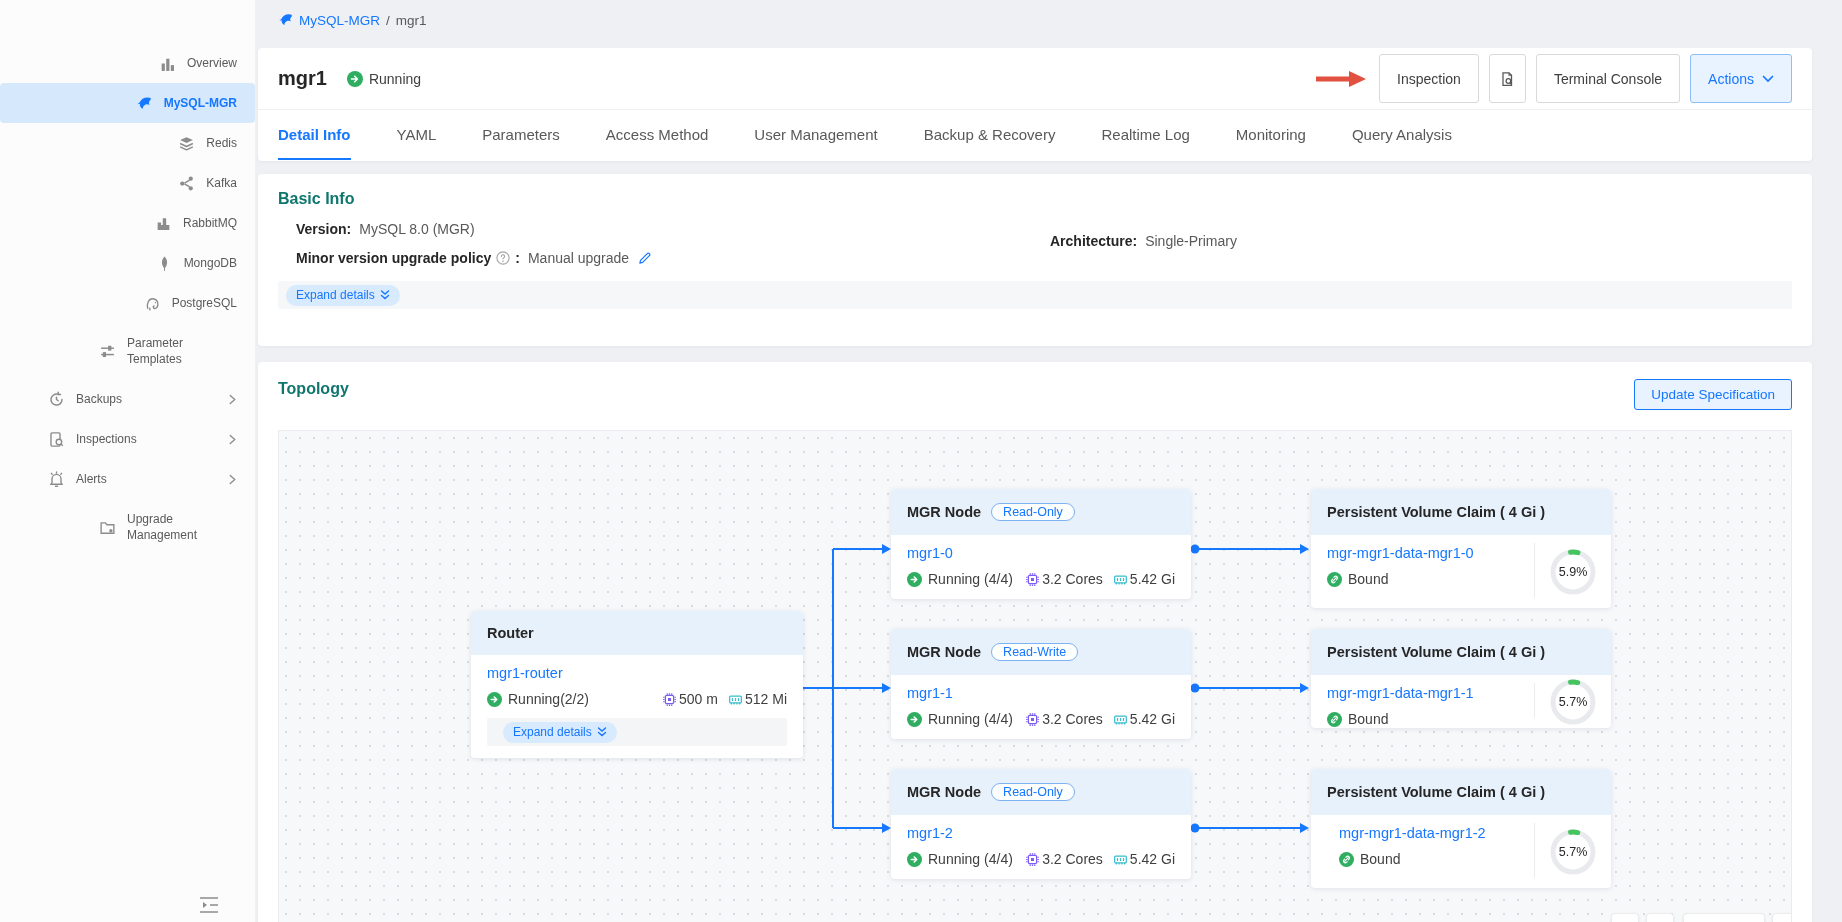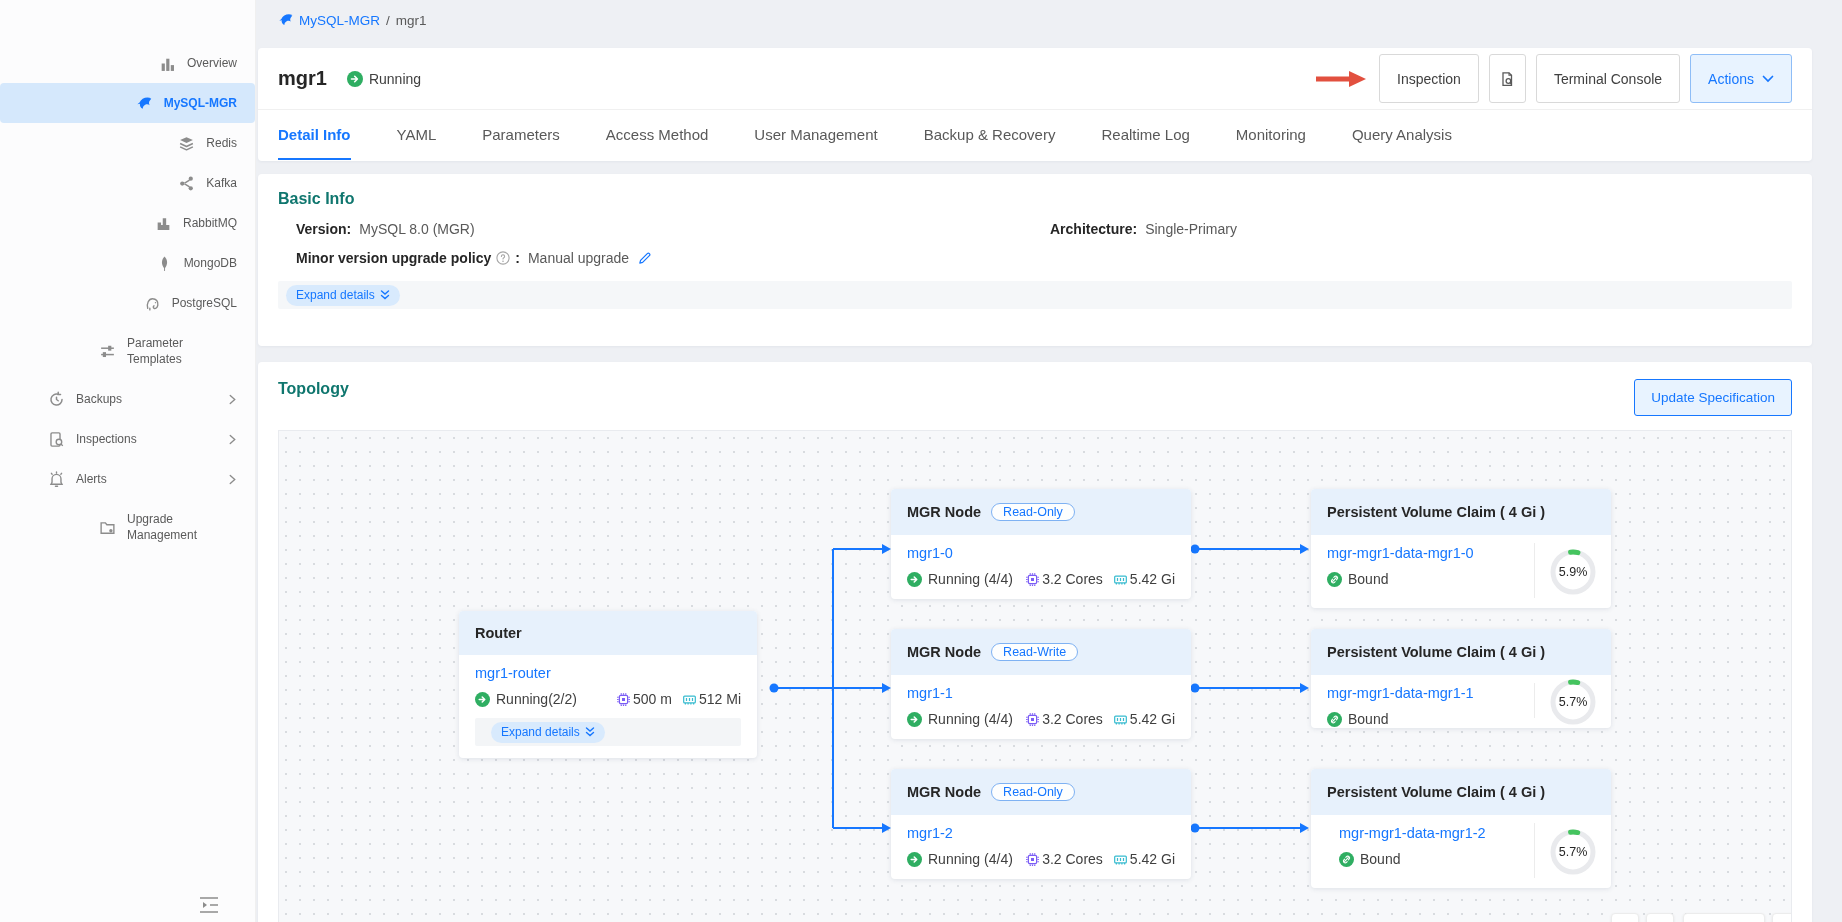--- a/index.html
+++ b/index.html
@@ -45,42 +45,42 @@
 
   .tabs{height:50px;display:flex;align-items:stretch;gap:46px;padding:0 20px;}
   .tab{display:flex;align-items:center;font-size:15px;color:#595959;border-bottom:2px solid transparent;cursor:pointer;white-space:nowrap;}
   .tab.active{color:var(--accent);border-bottom-color:var(--accent);font-weight:bold;}
 
   
   .bi-card{top:174px;height:172px;padding:16px 20px;}
   .sec-title{font-size:16px;font-weight:bold;color:#0f766e;}
   .bi-row{position:relative;margin-top:13px;padding-left:18px;font-size:14px;color:#595959;display:flex;align-items:center;}
   .bi-label{color:#262626;font-weight:bold;margin-right:8px;display:flex;align-items:center;gap:5px;}
-  .bi-col2{position:absolute;left:772px;top:0;display:flex;align-items:center;}
+  .bi-col2{position:absolute;left:772px;top:12px;display:flex;align-items:center;}
   .edit-pencil{margin-left:8px;color:var(--accent);display:flex;cursor:pointer;}
   .q-icon{color:#a6a6a6;display:flex;}
   .expand-strip{margin-top:15px;height:28px;background:#f5f7f9;border-radius:2px;display:flex;align-items:center;padding-left:8px;}
   .pill-link{display:inline-flex;align-items:center;gap:5px;height:21px;padding:0 10px;border-radius:11px;background:#d8eafd;color:var(--accent);font-size:12px;cursor:pointer;white-space:nowrap;}
 
   
   .topo-card{top:362px;height:600px;padding:18px 20px;}
-  .update-btn{position:absolute;right:20px;top:17px;height:37px;padding:0 16px;display:inline-flex;align-items:center;background:var(--accentlight);border:1px solid var(--accent);border-radius:3px;color:var(--accent);font-size:13.5px;cursor:pointer;}
+  .update-btn{position:absolute;right:20px;top:17px;height:31px;padding:0 16px;display:inline-flex;align-items:center;background:var(--accentlight);border:1px solid var(--accent);border-radius:3px;color:var(--accent);font-size:13.5px;cursor:pointer;}
   .canvas{position:absolute;left:20px;top:68px;width:1514px;height:494px;border:1px solid #e9ebef;background-color:#f7f8fa;background-image:radial-gradient(#d8dbdf 1.2px,transparent 1.3px);background-size:14px 14px;overflow:hidden;}
 
   .tnode{position:absolute;width:300px;background:#fff;border-radius:4px;box-shadow:0 1px 5px rgba(31,56,88,.12);}
   .tnode-hd{height:46px;background:#e7f1fc;border-radius:4px 4px 0 0;display:flex;align-items:center;gap:10px;padding:0 16px;font-size:14.5px;font-weight:bold;color:#262626;}
   .role-pill{font-weight:normal;font-size:12.5px;color:var(--accent);border:1px solid #7fb2f3;border-radius:11px;padding:1px 11px;background:#fdfefe;}
   .tnode-bd{padding:10px 16px 12px;position:relative;}
   .tnode-name{color:var(--accent);font-size:14.5px;cursor:pointer;}
   .tnode-row{display:flex;align-items:center;margin-top:10px;font-size:14px;color:#404040;}
   .st{display:flex;align-items:center;gap:6px;}
   .metrics{margin-left:auto;display:flex;align-items:flex-end;gap:2px;font-size:14px;color:#404040;}
   .metrics .m-icon{display:flex;margin-left:8px;}
   .router-strip{margin-top:11px;height:28px;background:#f3f5f7;border-radius:2px;display:flex;align-items:center;padding-left:16px;}
-  .router-card{left:180px;top:180px;width:298px;}
+  .router-card{left:192px;top:180px;width:332px;}
   .router-card .tnode-hd{height:44px;}
   .pvc-divider{position:absolute;right:76px;top:8px;bottom:10px;width:1px;background:#ececec;}
   .gauge-wrap{position:absolute;right:12px;top:50%;transform:translateY(-50%);width:52px;height:52px;}
   .gauge-wrap svg{position:absolute;inset:0;}
   .gauge-label{position:absolute;inset:0;display:flex;align-items:center;justify-content:center;font-size:12.5px;color:#262626;}
   .edges{position:absolute;inset:0;pointer-events:none;}
   .canvas-stub{position:absolute;height:26px;background:#fff;border:1px solid #ececec;border-radius:4px;box-shadow:0 1px 3px rgba(0,0,0,.08);}
 </style>
 </head>
 <body>

